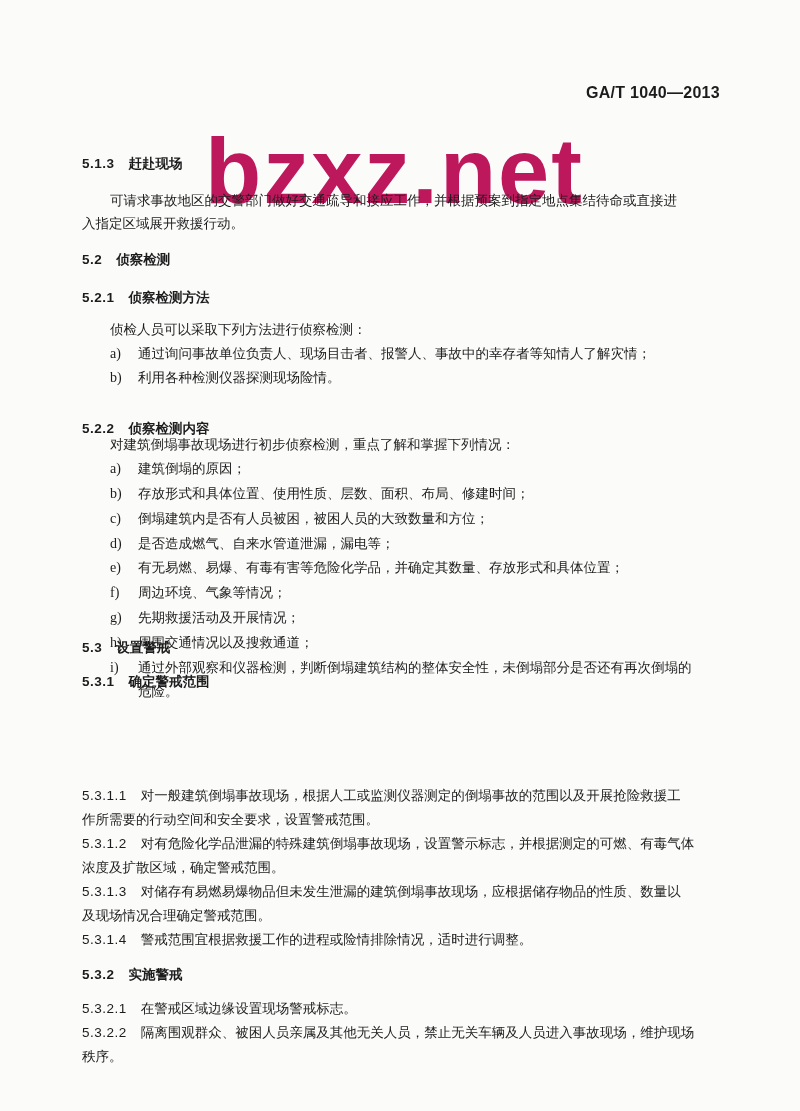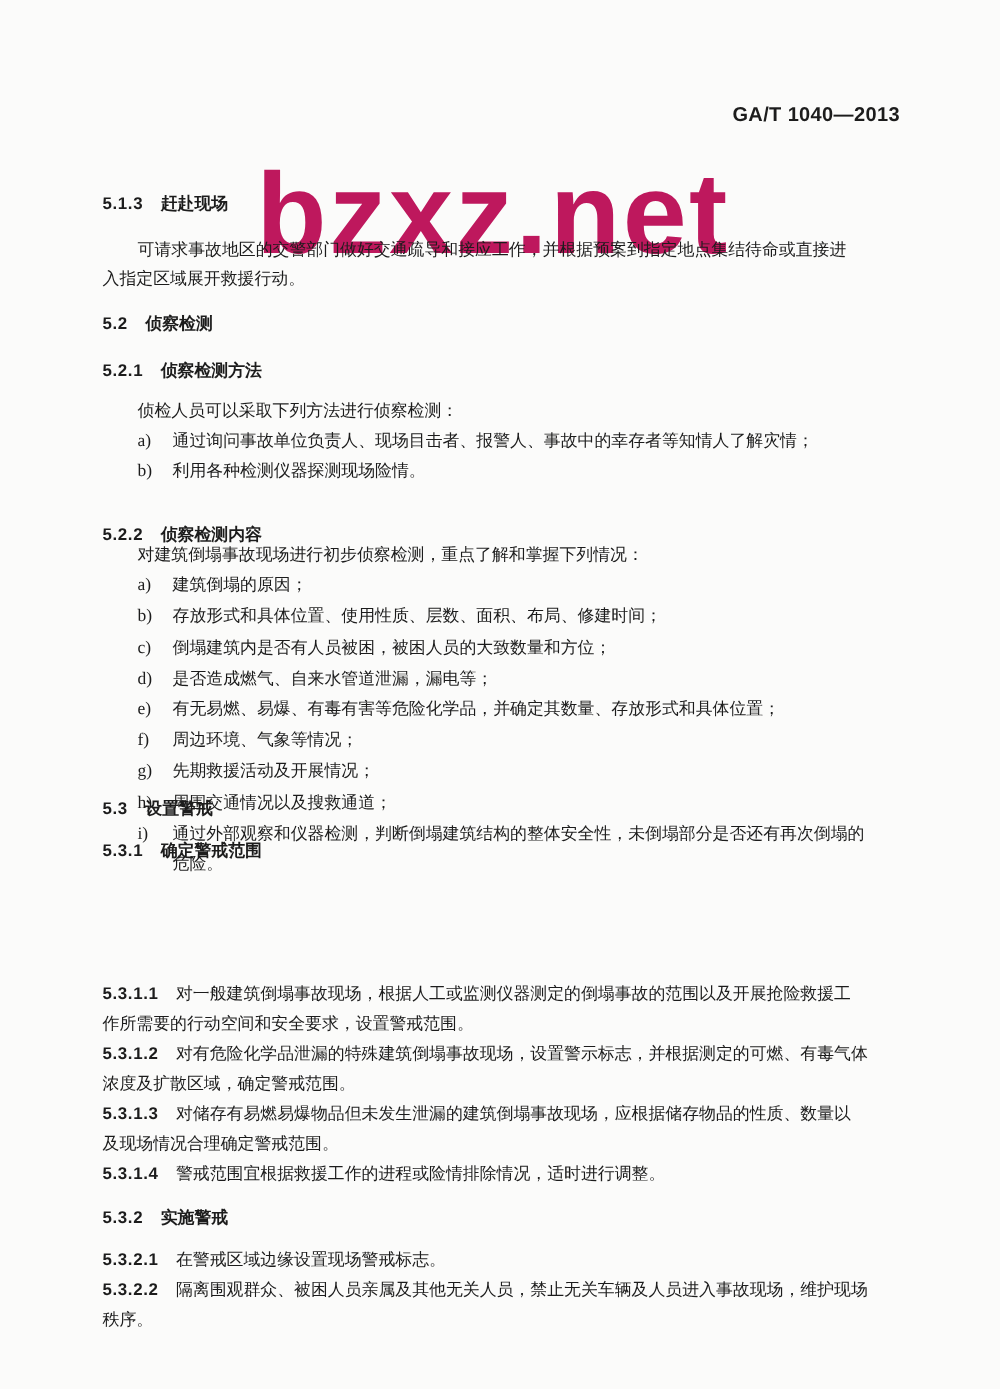--- a/index.html
+++ b/index.html
@@ -15,21 +15,21 @@
     font-weight: bold; font-size: 92px; letter-spacing: 2px;
     color: #be185d; z-index: 0; line-height: 1;
   }
   .std-code {
     position: absolute; right: 80px; top: 84px;
     font-family: "Liberation Sans", sans-serif; font-weight: bold;
     font-size: 16px; letter-spacing: 0.3px;
   }
   .line { position: absolute; font-size: 13.5px; white-space: nowrap; z-index: 1; line-height: 1.2; }
   .h { font-weight: bold; }
-  .num { font-family: "Liberation Sans", "DejaVu Sans", sans-serif; font-weight: bold; letter-spacing: 0.5px; margin-right: 14px; }
+  .num { font-family: "Liberation Sans", "DejaVu Sans", sans-serif; font-weight: normal; letter-spacing: 0.5px; margin-right: 14px; }
   .h .num { font-weight: bold; }
   .lbl { display: inline-block; width: 28px; font-family: "Liberation Serif", serif; font-size: 14px; }
 </style>
 </head>
 <body>
 
 <div class="watermark" data-name="watermark">bzxz.net</div>
 <div class="std-code" data-name="standard-code">GA/T 1040—2013</div>
 
 <div class="line h" style="left:82px;top:155px" data-name="heading-5-1-3"><span class="num">5.1.3</span><span>赶赴现场</span></div>

